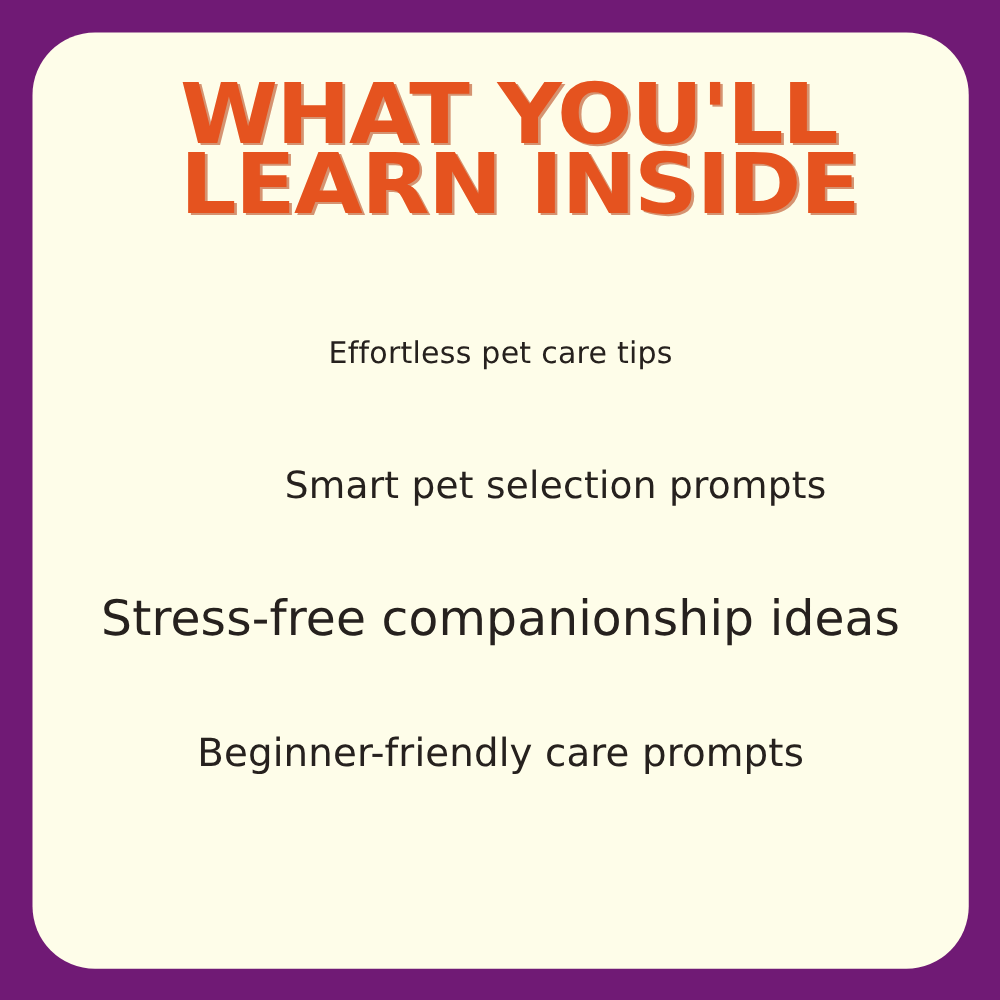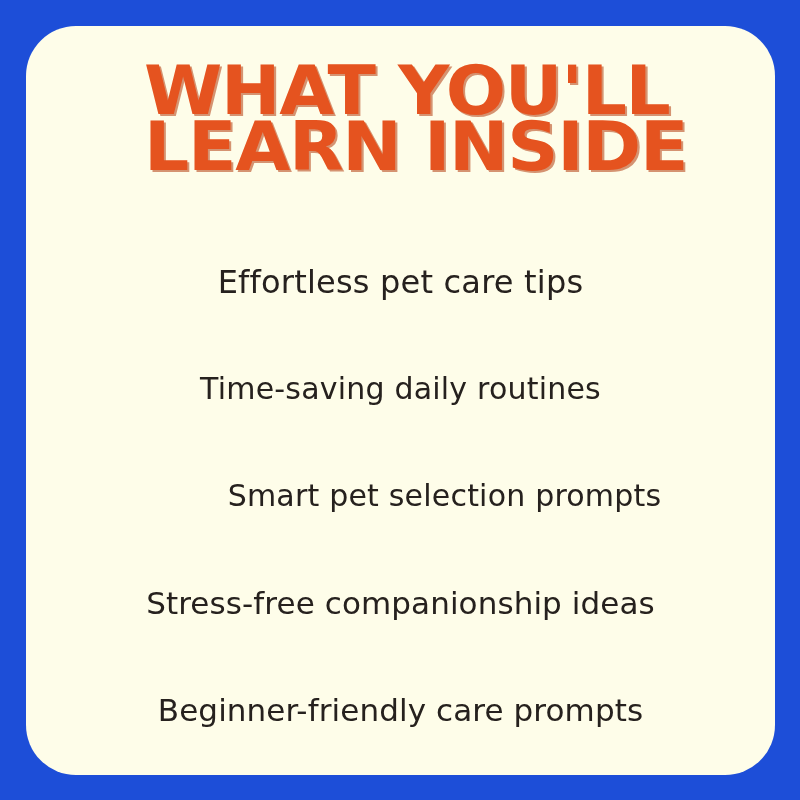--- a/index.html
+++ b/index.html
@@ -10,21 +10,21 @@
     width: 800px;
     height: 800px;
     overflow: hidden;
     font-family: "Liberation Sans", sans-serif;
   }
 
   #canvas {
     position: relative;
     width: 800px;
     height: 800px;
-    background: #1d4ed8;
+    background: #701a75;
     box-sizing: border-box;
   }
 
   #card {
     position: absolute;
     left: 26px;
     top: 26px;
     width: 749px;
     height: 749px;
     background: #FEFDE9;
@@ -78,40 +78,39 @@
     width: 100%;
     text-align: center;
     color: #26211E;
     font-family: "DejaVu Sans", sans-serif;
     font-weight: normal;
     height: 107px;
     line-height: 76px;
     white-space: nowrap;
   }
 
-  .learn-item.i0 { font-size: 32px; letter-spacing: 0.2px; }
+  .learn-item.i0 { font-size: 24px; letter-spacing: 0.2px; }
   .learn-item.i1 { font-size: 30px; letter-spacing: 0.2px; }
   .learn-item.i2 { font-size: 30px; letter-spacing: 0.2px; padding-left: 44px; }
-  .learn-item.i3 { font-size: 31px; letter-spacing: 0.1px; }
+  .learn-item.i3 { font-size: 39px; letter-spacing: 0.1px; }
   .learn-item.i4 { font-size: 31px; letter-spacing: 0.1px; }
 </style>
 </head>
 <body>
 
 <div id="canvas">
 
   <div id="card">
 
     <div id="headline">
       <span class="headline-line line-1">WHAT YOU'LL</span>
       <span class="headline-line line-2">LEARN INSIDE</span>
     </div>
 
     <div id="learn-list">
       <span class="learn-item i0">Effortless pet care tips</span>
-      <span class="learn-item i1">Time-saving daily routines</span>
       <span class="learn-item i2">Smart pet selection prompts</span>
       <span class="learn-item i3">Stress-free companionship ideas</span>
       <span class="learn-item i4">Beginner-friendly care prompts</span>
     </div>
 
   </div>
 </div>
 
 </body></html>

